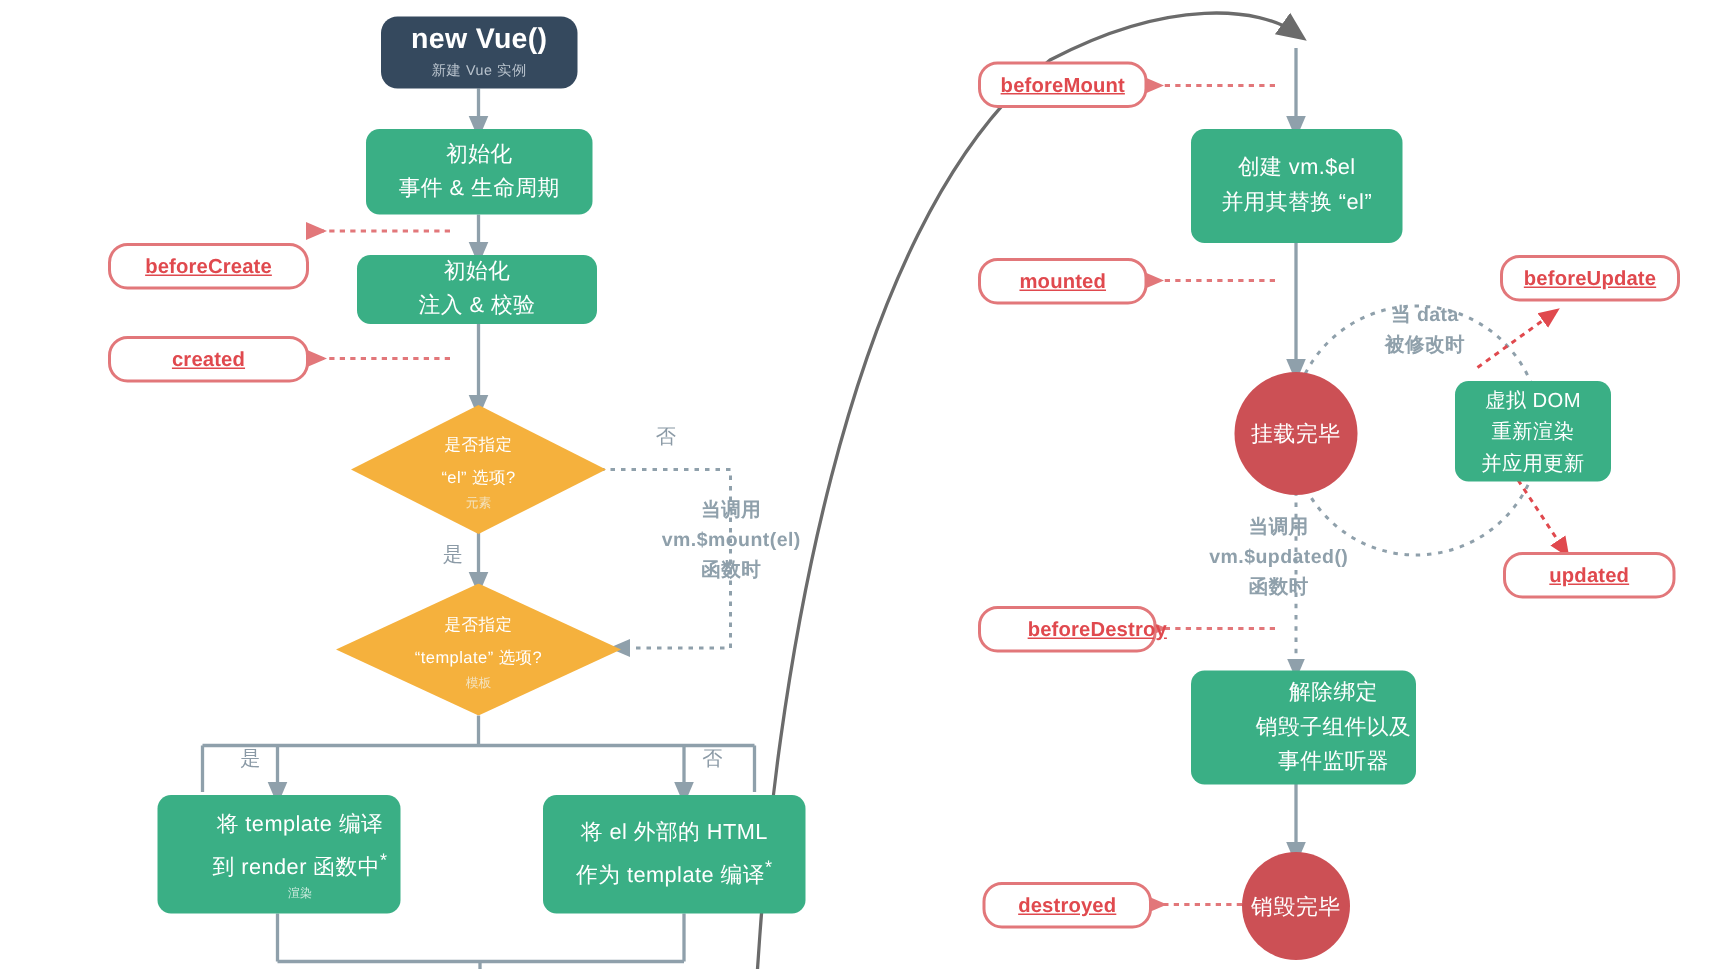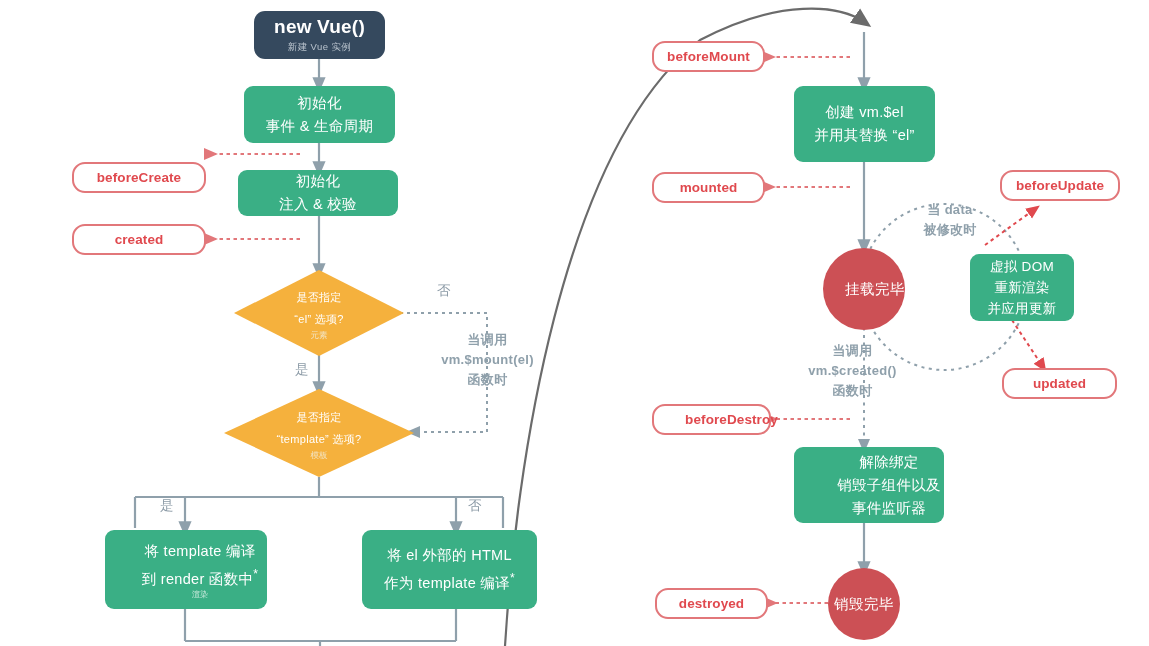--- a/index.html
+++ b/index.html
@@ -72,20 +72,21 @@
   .box-green.small .line { font-size: 13.5px; line-height: 21px; }
   
   .pill-hook {
     background: #ffffff;
     border: 2px solid #e2777a;
     border-radius: 13px;
     color: #e0494e;
     font-size: 13.5px;
     font-weight: bold;
     letter-spacing: .1px;
+    text-decoration: underline;
   }
   
   .circle-red {
     background: #cc5055;
     border-radius: 50%;
     color: #ffffff;
     font-size: 14.5px;
     letter-spacing: .5px;
   }
   
@@ -269,21 +270,21 @@
   </div>
 
   <div class="glabel yn" style="left:155px; top:496px; width:24px;">是</div>
   <div class="glabel yn" style="left:463px; top:496px; width:24px;">否</div>
 
   <div class="node box-green" style="left:794px; top:86px; width:141px; height:76px;">
     <div class="line">创建  vm.$el</div>
     <div class="line">并用其替换 “el”</div>
   </div>
 
-  <div class="node circle-red" style="left:823px; top:248px; width:82px; height:82px;align-items:flex-end;">
+  <div class="node circle-red" style="left:823px; top:248px; width:82px; height:82px;">
     <span>挂载完毕</span>
   </div>
 
   <div class="node box-green small" style="left:970px; top:254px; width:104px; height:67px;">
     <div class="line">虚拟 DOM</div>
     <div class="line">重新渲染</div>
     <div class="line">并应用更新</div>
   </div>
 
   <div class="node box-green" style="left:794px; top:447px; width:150px; height:76px;padding-left:40px;">
@@ -320,17 +321,17 @@
     <span>destroyed</span>
   </div>
 
   <div class="glabel bold" style="left:905px; top:200px; width:90px;">
     <div>当 data</div>
     <div>被修改时</div>
   </div>
 
   <div class="glabel bold" style="left:790px; top:341px; width:125px;">
     <div>当调用</div>
-    <div>vm.$created()</div>
+    <div>vm.$updated()</div>
     <div>函数时</div>
   </div>
 
 </div>
 
 </body></html>

